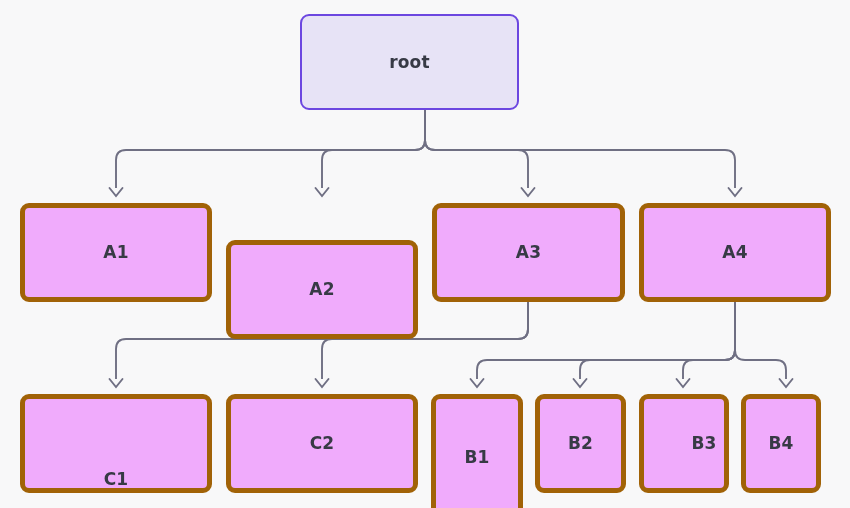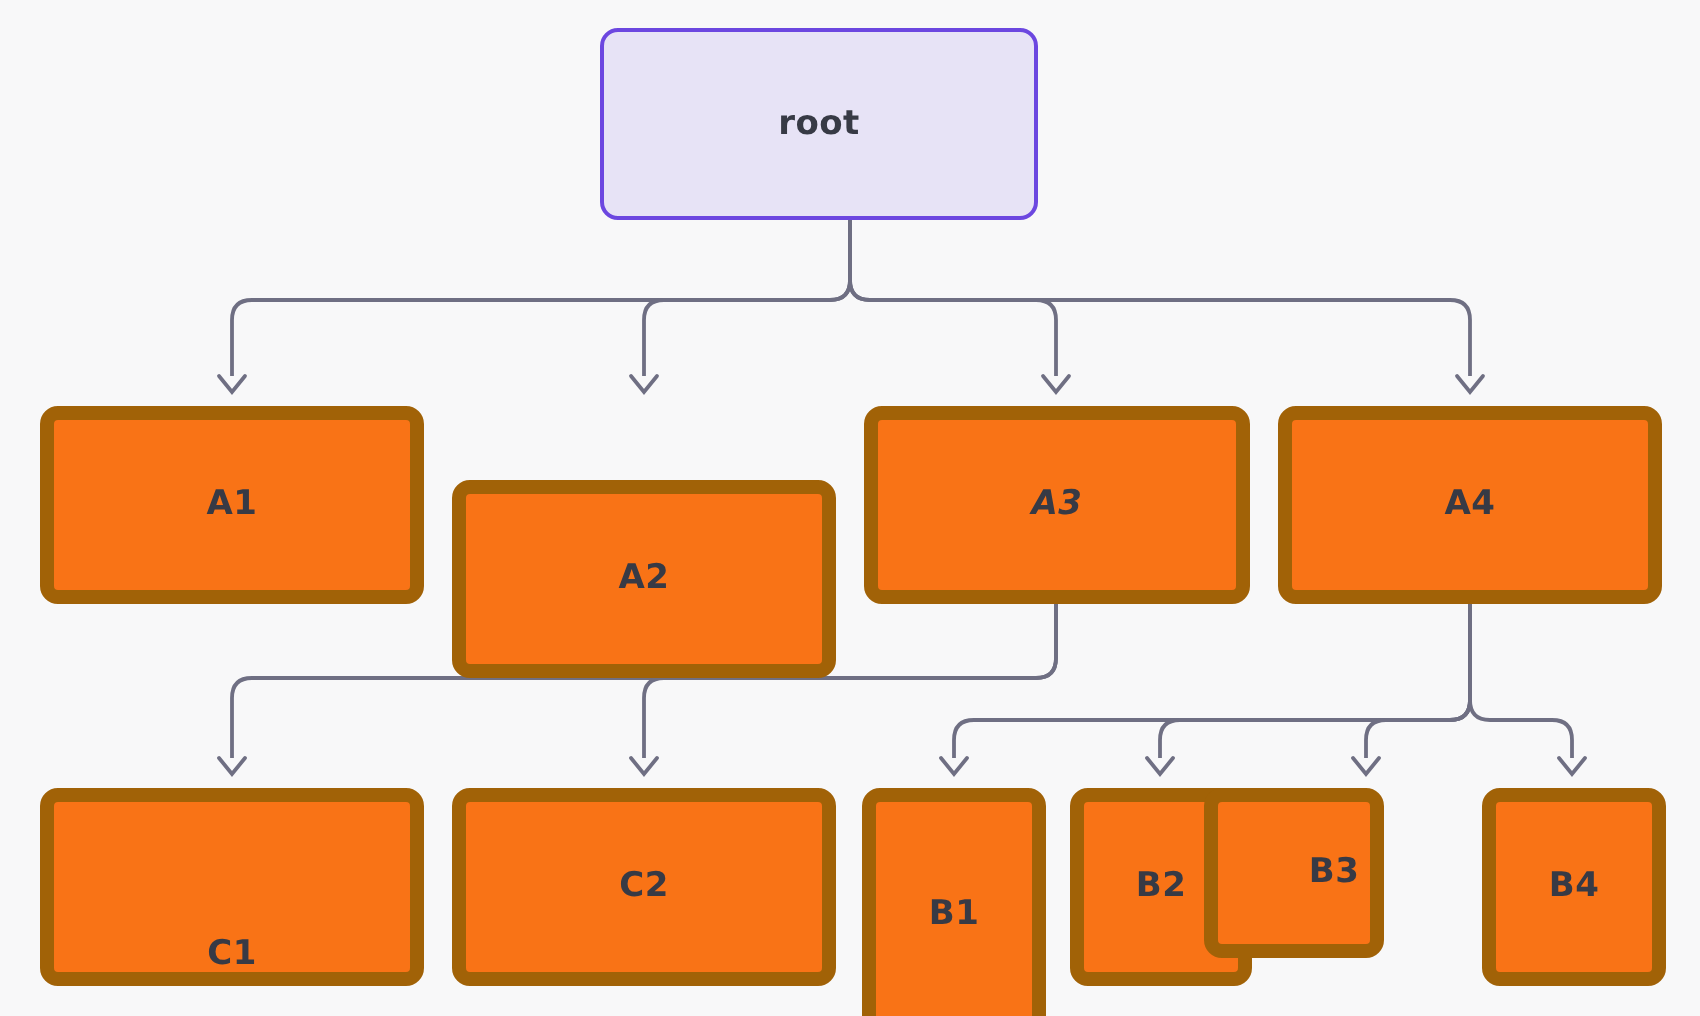--- a/index.html
+++ b/index.html
@@ -26,22 +26,22 @@
     width: 850px;
     height: 508px;
     pointer-events: none;
   }
   .node {
     position: absolute;
     box-sizing: border-box;
     display: flex;
     align-items: center;
     justify-content: center;
-    background: #f97316;
-    border: 7px solid #a16207;
+    background: #f0abfc;
+    border: 5px solid #a16207;
     border-radius: 9px;
     color: #373a45;
     font-size: 17px;
     font-weight: bold;
     letter-spacing: 0.2px;
     line-height: 1;
     z-index: 2;
   }
   .node.root-node {
     background: #e7e3f6;
@@ -89,39 +89,39 @@
   <div id="node-layer">
       <div class="node root-node" style="left: 300px; top: 14px; width: 219px; height: 96px;">
         <span class="node-label">root</span>
       </div>
       <div class="node" style="left: 20px; top: 203px; width: 192px; height: 99px;">
         <span class="node-label">A1</span>
       </div>
       <div class="node" style="left: 226px; top: 203px; width: 192px; height: 99px; margin-top: 37px;">
         <span class="node-label">A2</span>
       </div>
-      <div class="node" style="left: 432px; top: 203px; width: 193px; height: 99px; font-style: italic;">
+      <div class="node" style="left: 432px; top: 203px; width: 193px; height: 99px;">
         <span class="node-label">A3</span>
       </div>
       <div class="node" style="left: 639px; top: 203px; width: 192px; height: 99px;">
         <span class="node-label">A4</span>
       </div>
       <div class="node" style="left: 20px; top: 394px; width: 192px; height: 99px; align-items: flex-end;">
         <span class="node-label">C1</span>
       </div>
       <div class="node" style="left: 226px; top: 394px; width: 192px; height: 99px;">
         <span class="node-label">C2</span>
       </div>
       <div class="node" style="left: 431px; top: 394px; width: 92px; height: 127px;">
         <span class="node-label">B1</span>
       </div>
       <div class="node" style="left: 535px; top: 394px; width: 91px; height: 99px;">
         <span class="node-label">B2</span>
       </div>
-      <div class="node" style="left: 602px; top: 394px; width: 90px; height: 85px; padding-left: 40px;">
+      <div class="node" style="left: 639px; top: 394px; width: 90px; height: 99px; padding-left: 40px;">
         <span class="node-label">B3</span>
       </div>
-      <div class="node" style="left: 741px; top: 394px; width: 92px; height: 99px;">
+      <div class="node" style="left: 741px; top: 394px; width: 80px; height: 99px;">
         <span class="node-label">B4</span>
       </div>
     </div>
 
 </div>
 
 </body></html>

